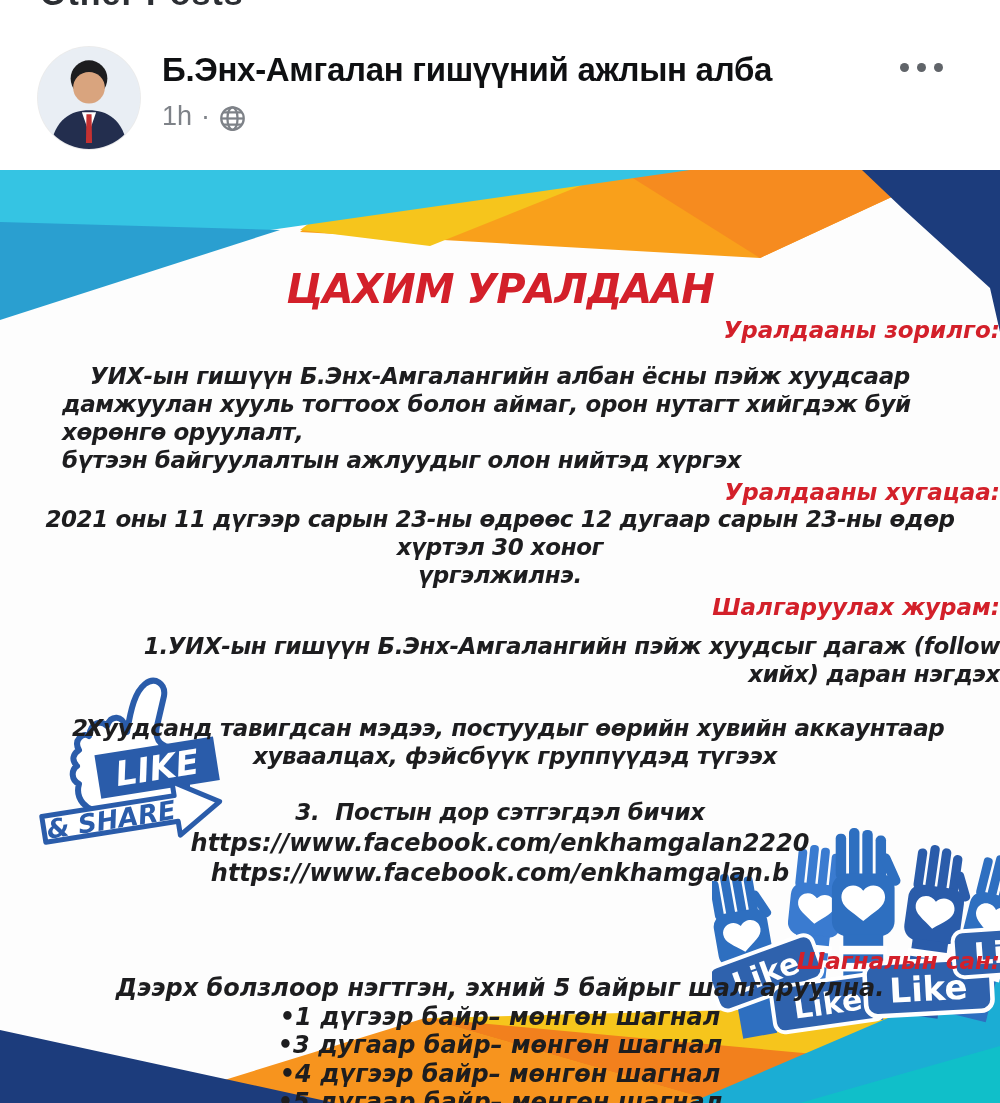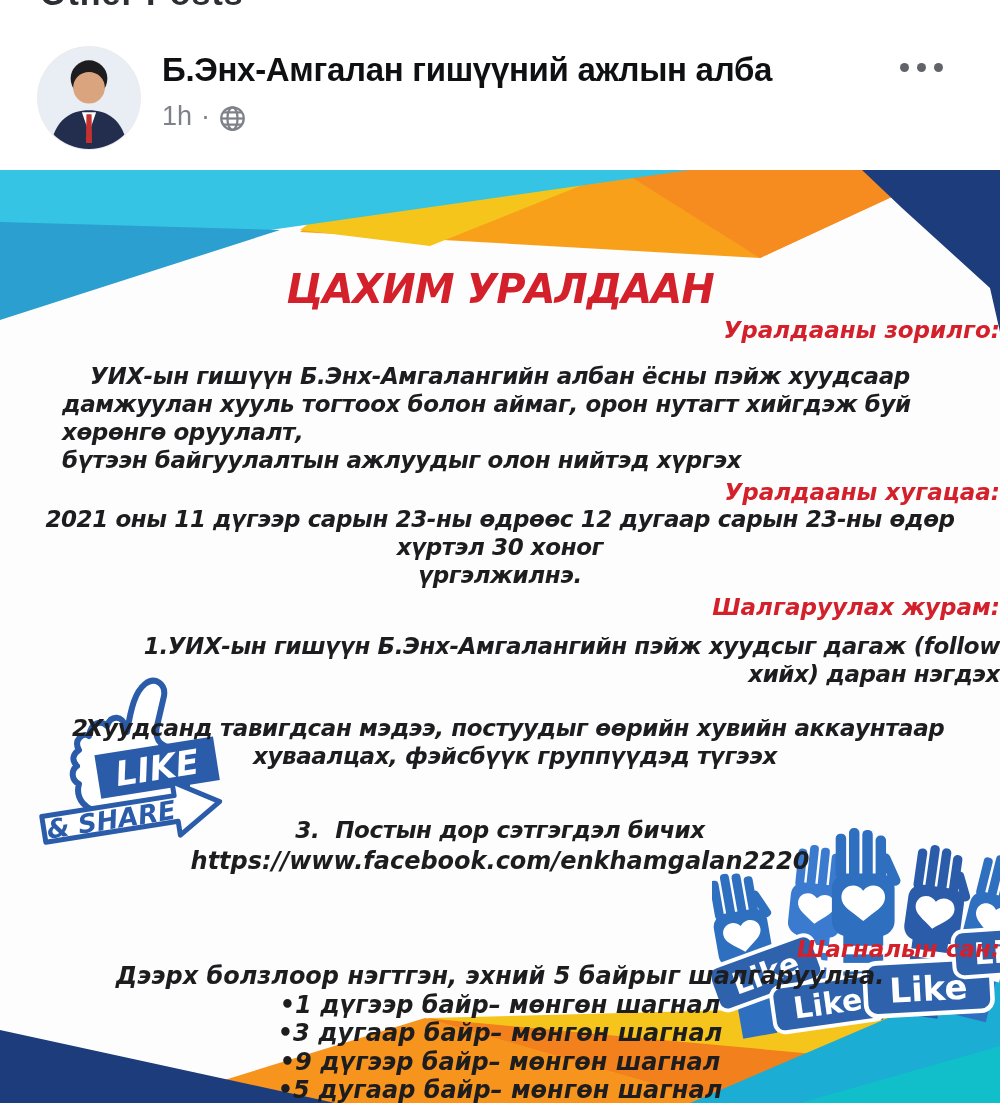--- a/index.html
+++ b/index.html
@@ -37,21 +37,21 @@
   }
   .p-title { font-size:40px; color:#d3202a; letter-spacing:-1px; }
   .red-head { font-size:23px; color:#d3202a; margin-top:5px;text-align:right; }
   .body-line { font-size:23px; line-height:28px; letter-spacing:-0.4px; }
   .align-left { text-align:left; padding-left:62px; }
   .goal-block { margin-top:19px; }
   .rule-1 { margin-top:12px; text-align:right; padding-left:54px; }
   .rule-1 .rnum { display:inline-block; width:68px; }
   .rule-2 { margin-top:26px; position:relative; padding:0 30px 0 60px; }
   .rule-2 .rnum { position:absolute; left:72px; top:0; }
-  .rule-3 { margin-top:46px; }
+  .rule-3 { margin-top:28px; }
   .rule-3 .rnum { margin-right:16px; }
   .links-block { margin-top:2px; }
   .link-line { font-size:24px; line-height:30px;font-style:italic; }
   .prize-head { margin-top:60px; }
   .prize-line { font-size:24px; line-height:28.5px; }
 </style>
 </head>
 <body>
 
 <div class="top-partial">
@@ -198,25 +198,26 @@
     <div class="body-line rule-2">
       <span class="rnum">2.</span>
       <span>Хуудсанд тавигдсан мэдээ, постуудыг өөрийн хувийн аккаунтаар хуваалцах, фэйсбүүк группүүдэд түгээх</span>
     </div>
     <div class="body-line rule-3">
       <span class="rnum">3.</span><span>Постын дор сэтгэгдэл бичих</span>
     </div>
 
     <div class="links-block">
       <div class="link-line">https://www.facebook.com/enkhamgalan2220</div>
+      <div class="link-line">https://www.facebook.com/enkhamgalan.b</div>
     </div>
 
     <div class="red-head prize-head">Шагналын сан:</div>
     <div class="prize-line">Дээрх болзлоор нэгтгэн, эхний 5 байрыг шалгаруулна.</div>
     <div>
       <div class="prize-line">•1 дүгээр байр– мөнгөн шагнал</div>
       <div class="prize-line">•3 дугаар байр– мөнгөн шагнал</div>
-      <div class="prize-line">•9 дүгээр байр– мөнгөн шагнал</div>
+      <div class="prize-line">•4 дүгээр байр– мөнгөн шагнал</div>
       <div class="prize-line">•5 дугаар байр– мөнгөн шагнал</div>
     </div>
 
   </div>
 </div>
 
 </body></html>

